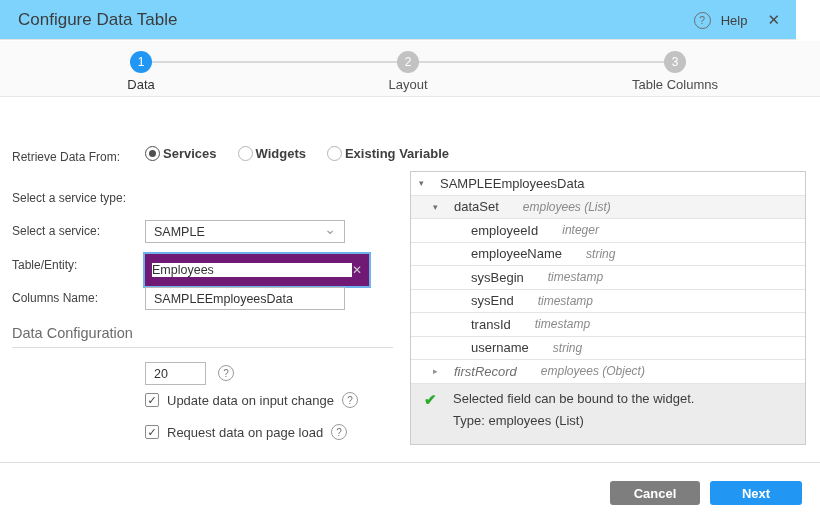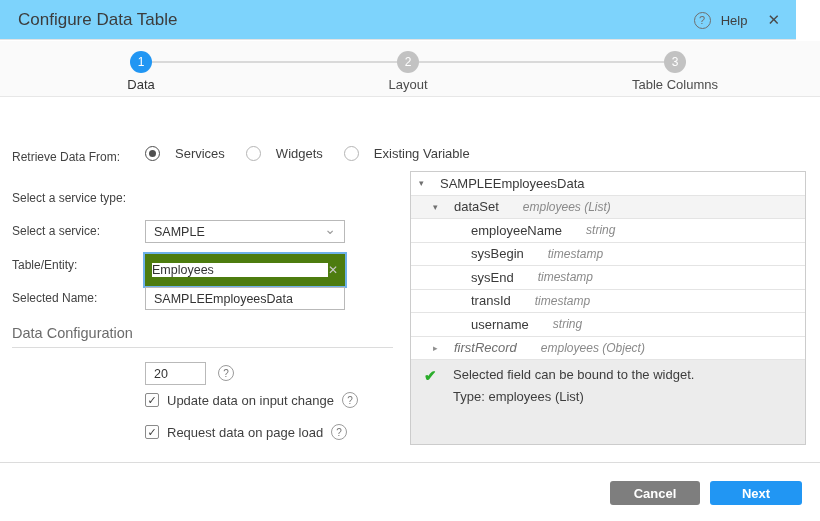--- a/index.html
+++ b/index.html
@@ -33,35 +33,35 @@
   
   .flabel { position:absolute; left:12px; font-size:12px; color:#434343; }
   .lbl-retrieve { top:150px; }
   .lbl-servicetype { top:187px; line-height:23px; }
   .lbl-service { top:220px; line-height:23px; }
   .lbl-table { top:253px; line-height:25px; }
   .lbl-variable { top:287px; line-height:23px; }
   .lbl-records { top:362px; line-height:23px; }
 
   .radio-group { position:absolute; left:145px; top:146px; display:flex; align-items:center; gap:21px; }
-  .radio-item { display:flex; align-items:center; gap:15px; cursor:pointer; }
+  .radio-item { display:flex; align-items:center; gap:3px; cursor:pointer;font-weight:bold; }
   .radio-circle { width:15px; height:15px; border-radius:50%; border:1px solid #b5b5b5; background:#fff; position:relative; }
   .radio-circle.selected { border-color:#4f4f4f; }
   .radio-circle.selected::after { content:""; position:absolute; left:3px; top:3px; width:7px; height:7px; border-radius:50%; background:#4f4f4f; }
   .radio-item span.rlbl { font-size:13px; color:#3f3f3f; }
 
   .selectbox { position:absolute; left:145px; width:200px; height:23px; border:1px solid #b9b9b9; background:#fff; display:flex; align-items:center; padding:0 8px; font-size:12.5px; color:#333; cursor:pointer; }
   .sel-servicetype { top:187px; }
   .sel-service { top:220px; }
   .selectbox .grow { flex:1; }
   .caret-solid { font-size:9px; color:#2d2d2d; }
   .caret-chev { font-size:14px; color:#9e9e9e; line-height:10px; margin-top:-6px; }
 
   .textinput { position:absolute; left:145px; width:200px; height:23px; border:1px solid #b9b9b9; background:#fff; font-size:12.5px; color:#333; padding:0 8px; font-family:"Liberation Sans", sans-serif; outline:none; }
-  .inp-table-wrap { position:absolute; left:143px; top:252px; width:204px; height:26px; border:2px solid #6fb1ea; background:#4d7c0f; display:flex; align-items:center; padding:16px 7px; }
+  .inp-table-wrap { position:absolute; left:143px; top:252px; width:228px; height:26px; border:2px solid #6fb1ea; background:#701a75; display:flex; align-items:center; padding:16px 7px; }
   .inp-table-wrap input { border:none; outline:none; flex:1; font-size:12.5px; color:#333; font-family:"Liberation Sans", sans-serif; min-width:0; }
   .clear-x { color:#c9c9c9; font-size:12px; cursor:pointer; }
   .inp-variable { top:287px; }
   .inp-records { top:362px; width:61px; }
 
   .section-heading { position:absolute; left:12px; top:325px; font-size:14.5px; color:#6b6b6b; }
   .section-rule { position:absolute; left:12px; top:347px; width:381px; border-top:1px solid #dcdcdc; }
 
   .q-icon { width:16px; height:16px; border:1px solid #9b9b9b; border-radius:50%; color:#777; font-size:10px; display:flex; align-items:center; justify-content:center; flex:none; cursor:pointer; }
   .q-records { position:absolute; left:218px; top:365px; }
@@ -143,21 +143,21 @@
     <span class="grow">SAMPLE</span>
     <span class="caret-chev">⌄</span>
   </div>
 
   <div class="flabel lbl-table">Table/Entity:</div>
   <div class="inp-table-wrap">
     <input type="text" value="Employees" style="">
     <span class="clear-x">✕</span>
   </div>
 
-  <div class="flabel lbl-variable">Selected Name:</div>
+  <div class="flabel lbl-variable">Columns Name:</div>
   <input type="text" class="textinput inp-variable" value="SAMPLEEmployeesData" style="">
 
   <div class="section-heading">Data Configuration</div>
   <div class="section-rule"></div>
 
   <input type="text" class="textinput inp-records" value="20" style="">
   <span class="q-icon q-records">
       <span>?</span>
     </span>
 
@@ -185,20 +185,24 @@
     <div class="tree-row lvl0">
       <span class="arrow">▾</span>
       <span class="node-name">SAMPLEEmployeesData</span>
     </div>
     <div class="tree-row lvl1 selected">
       <span class="arrow">▾</span>
       <span class="node-name">dataSet</span>
       <span class="node-type">employees (List)</span>
     </div>
     <div class="tree-row lvl2">
+      <span class="node-name">employeeId</span>
+      <span class="node-type">integer</span>
+    </div>
+    <div class="tree-row lvl2">
       <span class="node-name">employeeName</span>
       <span class="node-type">string</span>
     </div>
     <div class="tree-row lvl2">
       <span class="node-name">sysBegin</span>
       <span class="node-type">timestamp</span>
     </div>
     <div class="tree-row lvl2">
       <span class="node-name">sysEnd</span>
       <span class="node-type">timestamp</span>

